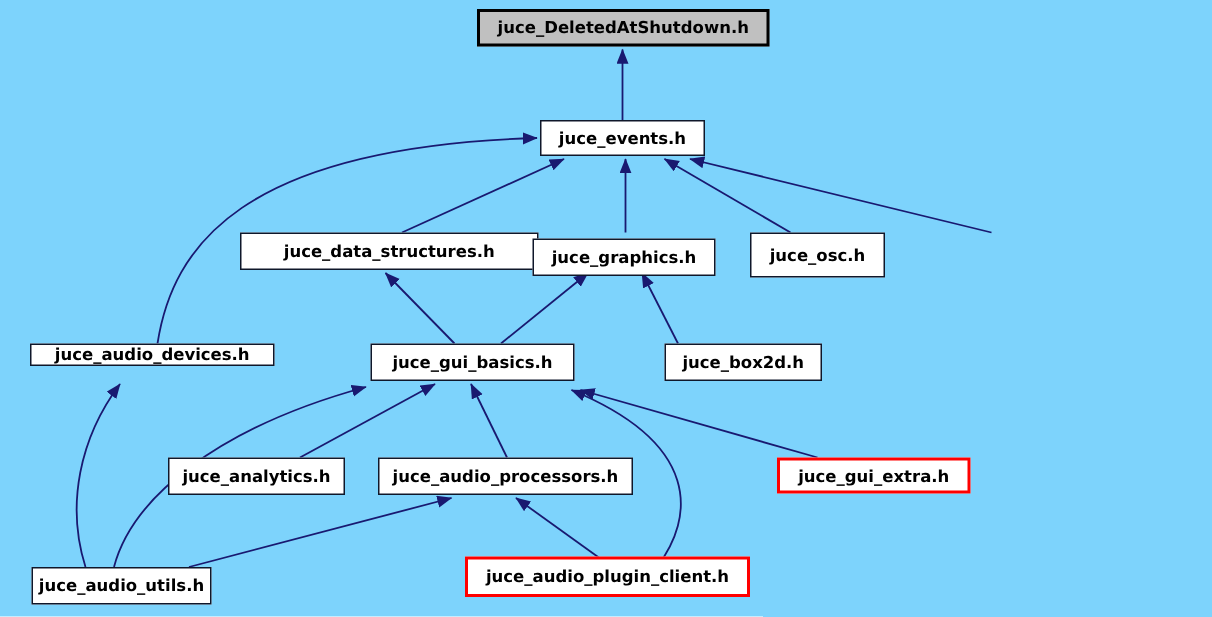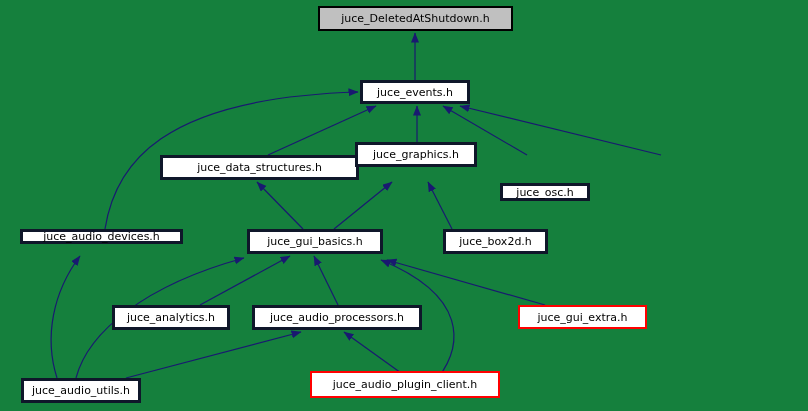--- a/index.html
+++ b/index.html
@@ -5,43 +5,44 @@
   html, body {
     margin: 0;
     padding: 0;
     background: #ffffff;
     font-family: "DejaVu Sans", "Liberation Sans", sans-serif;
   }
   #canvas {
     position: relative;
     width: 808px;
     height: 411px;
-    background: #15803d;
+    background: #7dd3fc;
     overflow: hidden;
+    font-weight: bold;
   }
   #edges-layer {
     position: absolute;
     left: 0;
     top: 0;
     width: 808px;
     height: 411px;
     display: block;
   }
   #nodes-layer {
     position: absolute;
     left: 0;
     top: 0;
     width: 808px;
     height: 411px;
   }
   .node {
     position: absolute;
     box-sizing: border-box;
     background: #ffffff;
-    border: 3px solid #0f172a;
+    border: 1px solid #0f172a;
     color: #000000;
     font-size: 11px;
     line-height: 1;
     display: flex;
     align-items: center;
     justify-content: center;
     white-space: nowrap;
     cursor: pointer;
   }
   .node.highlight {
@@ -84,24 +85,24 @@
   <div id="nodes-layer">
       <div class="node highlight" style="left: 318px; top: 6px; width: 195px; height: 25px;">
         <span>juce_DeletedAtShutdown.h</span>
       </div>
       <div class="node" style="left: 360px; top: 80px; width: 110px; height: 24px;">
         <span>juce_events.h</span>
       </div>
       <div class="node" style="left: 160px; top: 155px; width: 199px; height: 25px;">
         <span>juce_data_structures.h</span>
       </div>
-      <div class="node" style="left: 355px; top: 142px; width: 122px; height: 25px;">
+      <div class="node" style="left: 355px; top: 159px; width: 122px; height: 25px;">
         <span>juce_graphics.h</span>
       </div>
-      <div class="node" style="left: 500px; top: 155px; width: 90px; height: 18px; margin-top: 28px;">
+      <div class="node" style="left: 500px; top: 155px; width: 90px; height: 30px;">
         <span>juce_osc.h</span>
       </div>
       <div class="node" style="left: 20px; top: 229px; width: 163px; height: 15px;">
         <span>juce_audio_devices.h</span>
       </div>
       <div class="node" style="left: 247px; top: 229px; width: 136px; height: 25px;">
         <span>juce_gui_basics.h</span>
       </div>
       <div class="node" style="left: 407px; top: 229px; width: 105px; height: 25px; margin-left: 36px;">
         <span>juce_box2d.h</span>

